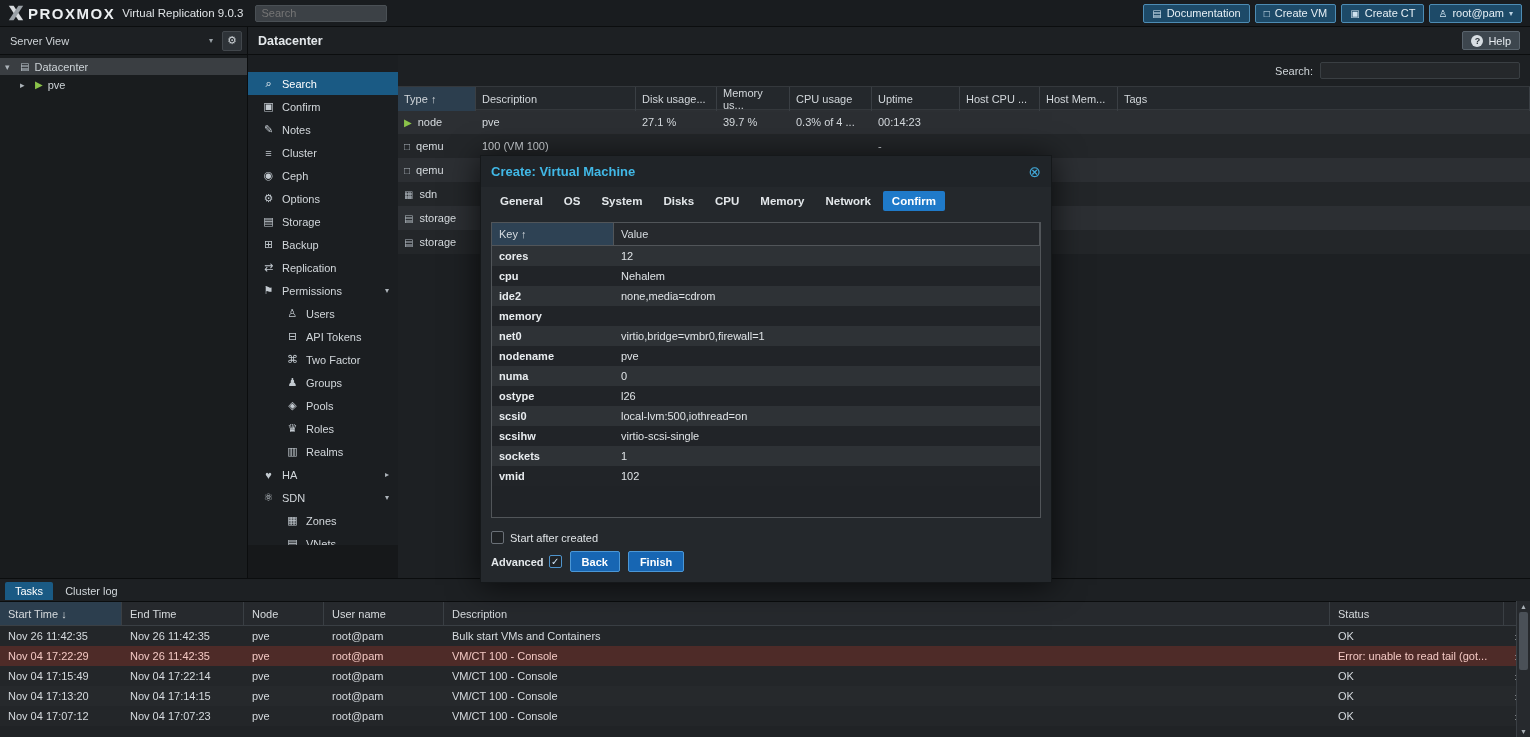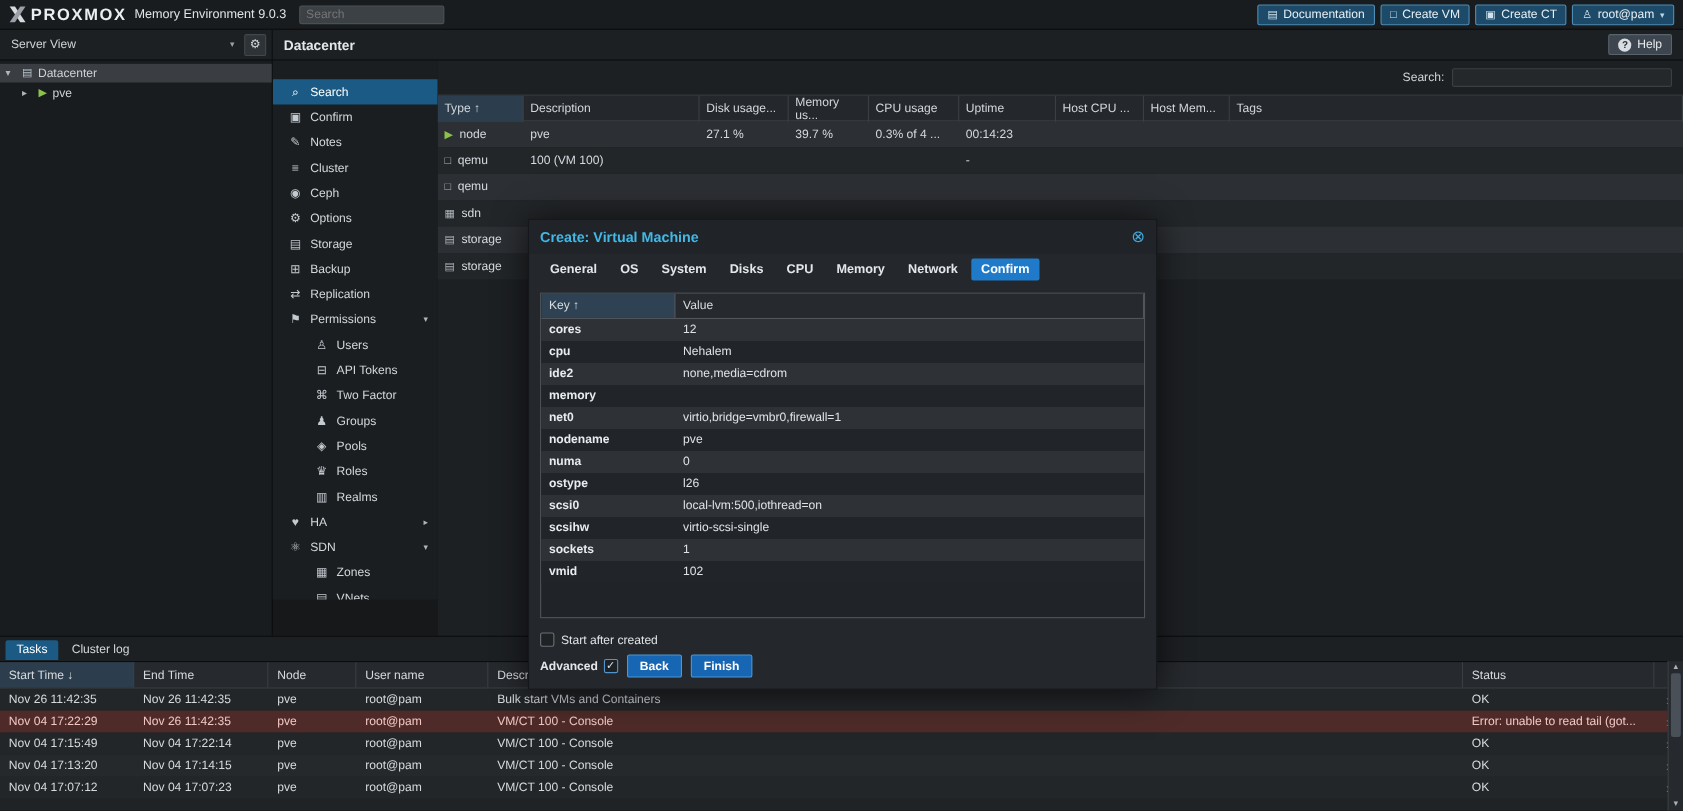--- a/index.html
+++ b/index.html
@@ -72,21 +72,21 @@
   .grid-row{height:24px;align-items:center;cursor:pointer;}
   .grid-rows .grid-row:nth-child(odd){background:#2c2f33;}
   .grid-rows .grid-row:nth-child(even){background:#232629;}
   .gr-cell{padding:0 6px;white-space:nowrap;overflow:hidden;color:#d5dade;}
   .type-cell{display:flex;align-items:center;gap:6px;}
   .type-icon{font-size:10px;}
 
   
   .dialog{position:absolute;left:480px;top:155px;width:572px;height:428px;background:#24282c;
     border:1px solid #15181a;box-shadow:0 2px 30px rgba(0,0,0,.7);z-index:10;display:flex;
-    flex-direction:column;margin-top:44px;}
+    flex-direction:column;}
   .dlg-head{height:31px;display:flex;align-items:center;padding:0 10px;background:#202428;}
   .dlg-title{color:#41b8e6;font-weight:bold;font-size:13px;}
   .dlg-close{margin-left:auto;color:#41a8d8;font-size:15px;cursor:pointer;line-height:1;}
   .dlg-tabs{display:flex;gap:3px;padding:0 10px;height:27px;align-items:center;}
   .dlg-tab{padding:4px 9px;color:#e3e7ea;font-weight:bold;font-size:11.5px;border-radius:2px;cursor:pointer;}
   .dlg-tab.active{background:#1f7ac9;color:#fff;}
   .dlg-body{flex:1;display:flex;flex-direction:column;padding:8px 10px 10px;}
   .kv-grid{border:1px solid #515559;height:296px;display:flex;flex-direction:column;overflow:hidden;background:#202327;}
   .kv-head{display:grid;grid-template-columns:122px 1fr;height:23px;background:#26292d;border-bottom:1px solid #515559;}
   .kv-h{display:flex;align-items:center;padding:0 7px;color:#d7dce0;border-right:1px solid #515559;}
@@ -137,21 +137,21 @@
 <div class="app">
 
   <div class="topbar">
     <div class="logo">
       <svg width="16" height="16" viewBox="0 0 20 20">
         <polygon points="1,1 7,1 19,19 13,19" fill="#d8dbde"></polygon>
         <polygon points="19,1 13,1 1,19 7,19" fill="#9aa0a6"></polygon>
       </svg>
       <span class="logo-text">PROXMOX</span>
     </div>
-    <span class="version">Memory Environment 9.0.3</span>
+    <span class="version">Virtual Replication 9.0.3</span>
     <input class="top-search" placeholder="Search" style="">
     <div class="top-actions">
       <div class="hbtn">
         <span class="bicon">▤</span>
         <span>Documentation</span>
       </div>
       <div class="hbtn">
         <span class="bicon">□</span>
         <span>Create VM</span>
       </div>

